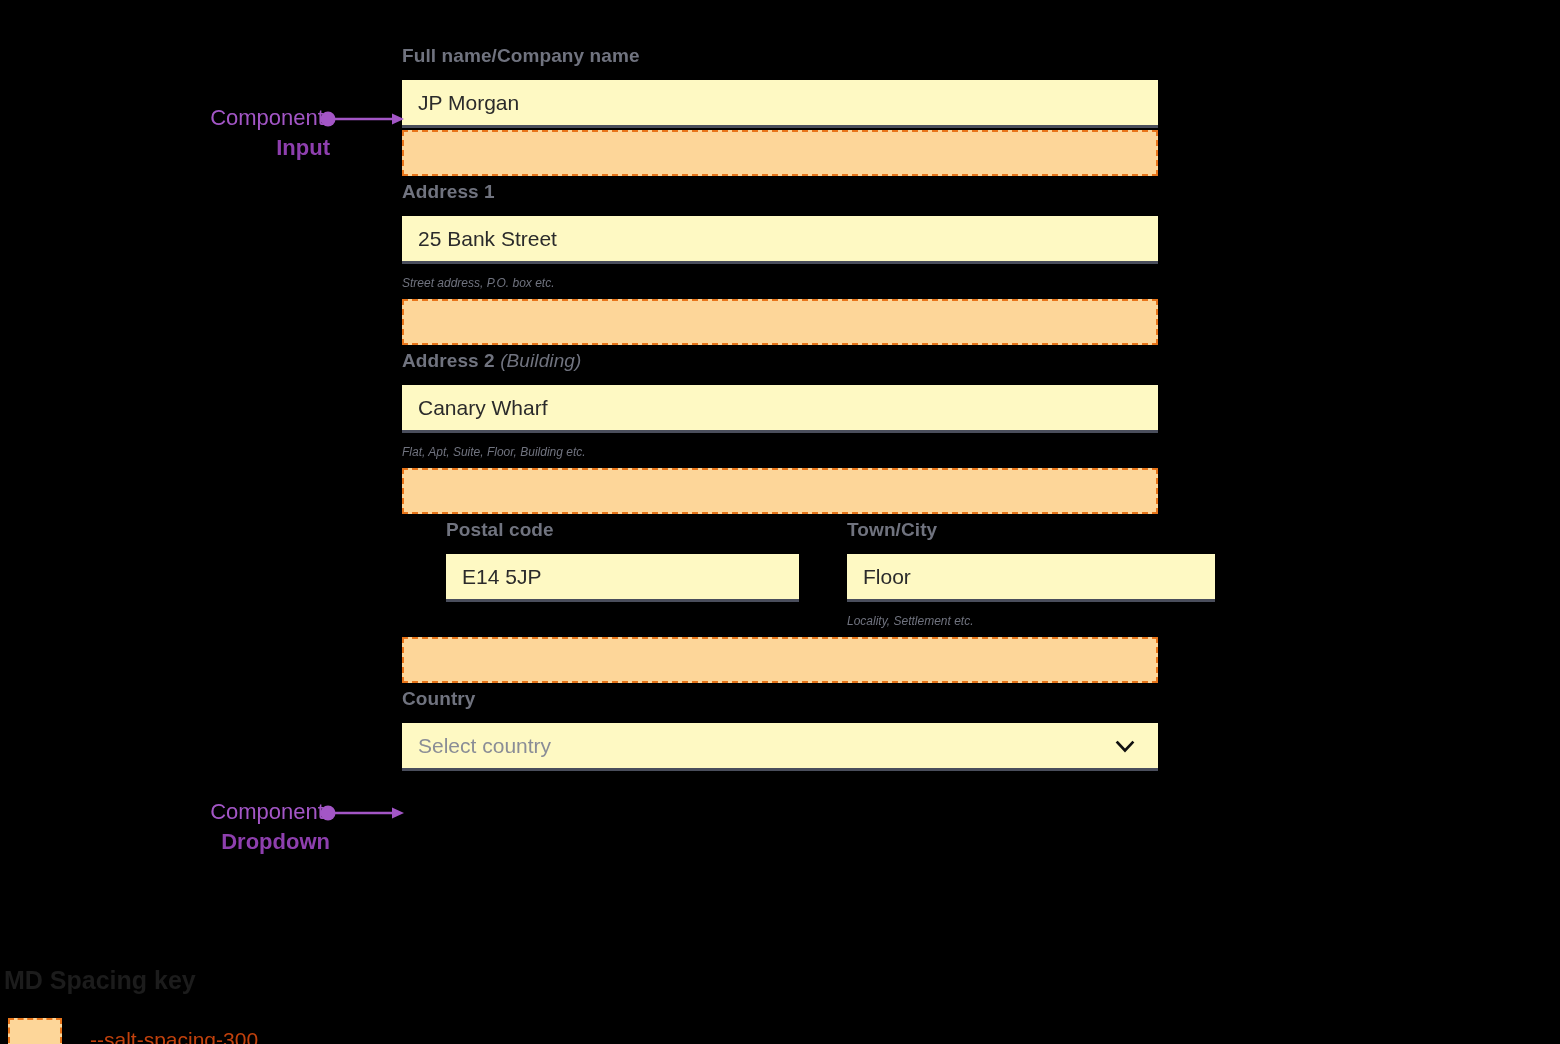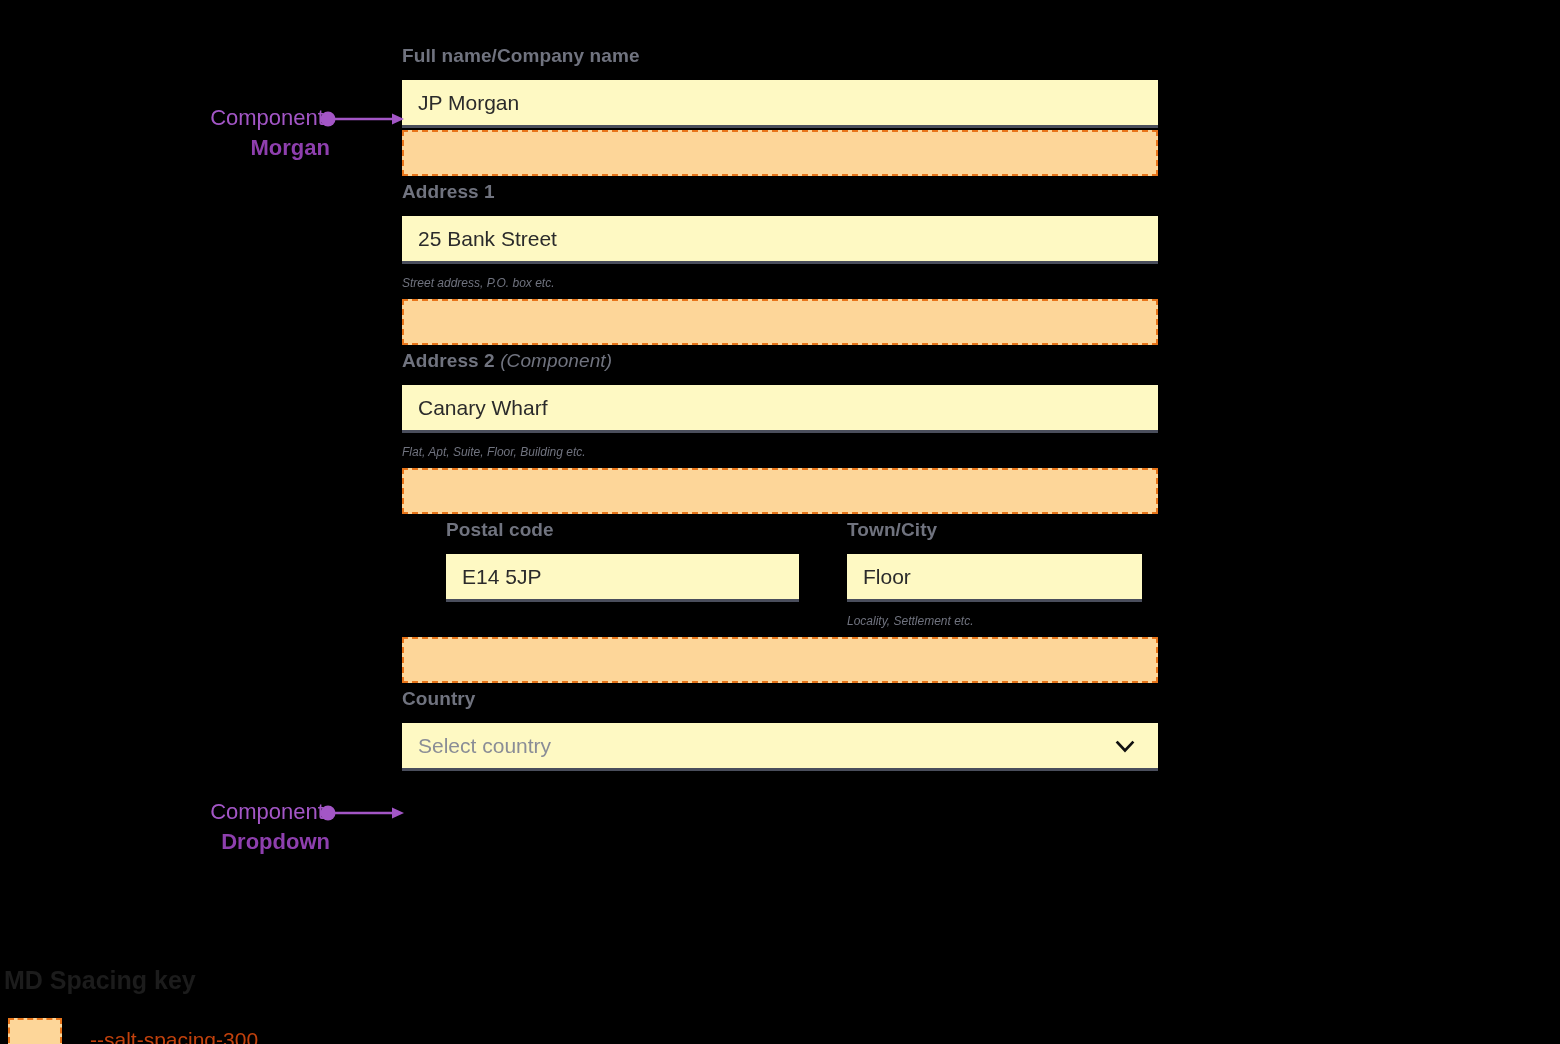--- a/index.html
+++ b/index.html
@@ -99,21 +99,21 @@
   }
 
   
   .row2 {
     display: flex;
     width: 100%;
     padding-left: 44px;
   }
   .row2 .colA { width: 353px; flex: 0 0 auto; }
   .row2 .gap  { width: 48px;  flex: 0 0 auto; }
-  .row2 .colB { width: 295px; flex: 0 0 auto; }
+  .row2 .colB { width: 368px; flex: 0 0 auto; }
 
   .mt2  { margin-top: 2px; }
   .mt4  { margin-top: 4px; }
   .mt8  { margin-top: 8px; }
   .mt12 { margin-top: 12px; }
 
   
   .annot {
     position: absolute;
     display: flex;
@@ -196,21 +196,21 @@
       <div class="input mt12">
         <span class="value">25 Bank Street</span>
       </div>
       <div class="helper-text mt8">Street address, P.O. box etc.</div>
       <div class="spacer mt4"></div>
     </div>
 
     <div class="mt4">
       <div class="field-label">
         <span>Address 2</span>
-        <span class="optional">(Component)</span>
+        <span class="optional">(Building)</span>
       </div>
       <div class="input mt12">
         <span class="value">Canary Wharf</span>
       </div>
       <div class="helper-text mt8">Flat, Apt, Suite, Floor, Building etc.</div>
       <div class="spacer mt4"></div>
     </div>
 
     <div class="row2 mt4">
       <div class="colA">
@@ -240,21 +240,21 @@
           </svg>
         </span>
       </div>
     </div>
 
   </div>
 
   <div class="annot" style="left:120px; top:103px; width:210px; justify-content:flex-end;">
     <div class="annot-text">
       <div class="annot-kind">Component:</div>
-      <div class="annot-name">Morgan</div>
+      <div class="annot-name">Input</div>
     </div>
   </div>
   <svg class="annot-arrow" style="left:320px; top:108px;" width="86" height="22" aria-hidden="true">
     <circle cx="8" cy="11" r="7.5" fill="#a356c6"></circle>
     <line x1="14" y1="11" x2="74" y2="11" stroke="#a356c6" stroke-width="2.6"></line>
     <path d="M84 11 L72 5.5 L72 16.5 Z" fill="#a356c6"></path>
   </svg>
 
   <div class="annot" style="left:90px; top:797px; width:240px; justify-content:flex-end;">
     <div class="annot-text">

